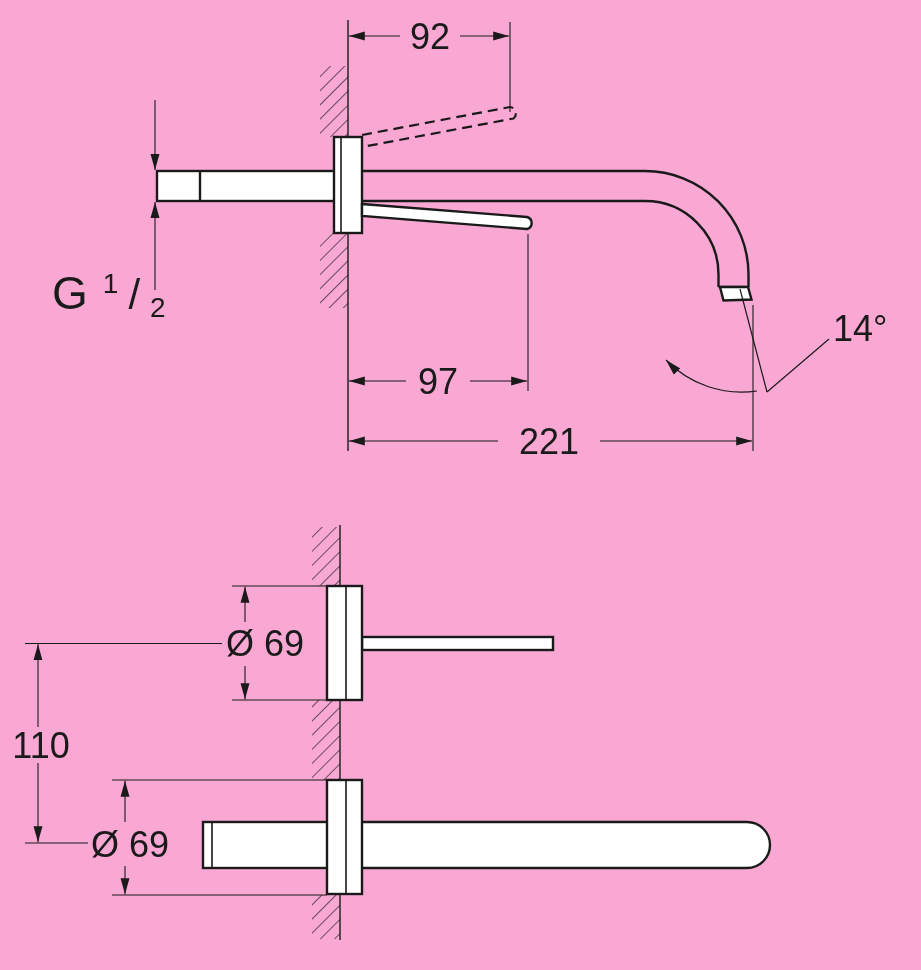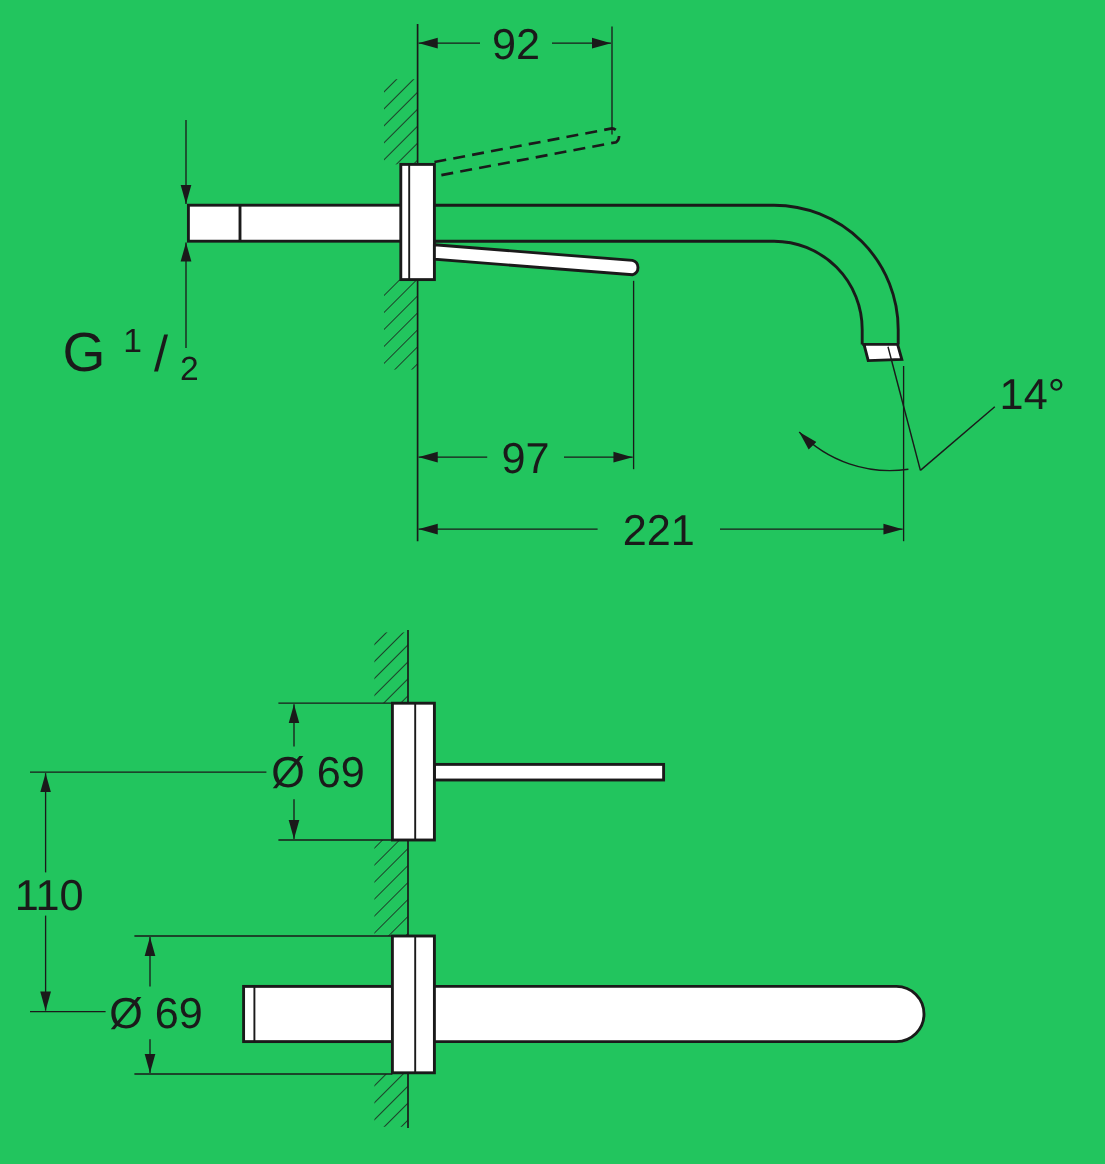--- a/index.html
+++ b/index.html
@@ -5,21 +5,21 @@
   html,body{
     margin:0;
     padding:0;
     background:#ffffff;
     font-family:"Liberation Sans","DejaVu Sans",sans-serif;
   }
   .sheet{
     position:relative;
     width:921px;
     height:970px;
-    background:#22c55e;
+    background:#f9a8d4;
     overflow:hidden;
   }
   svg{display:block;}
   svg text{
     font-family:"Liberation Sans","DejaVu Sans",sans-serif;
     font-size:36px;
     fill:#1a1a1a;
     stroke:none;
   }
 </style>

